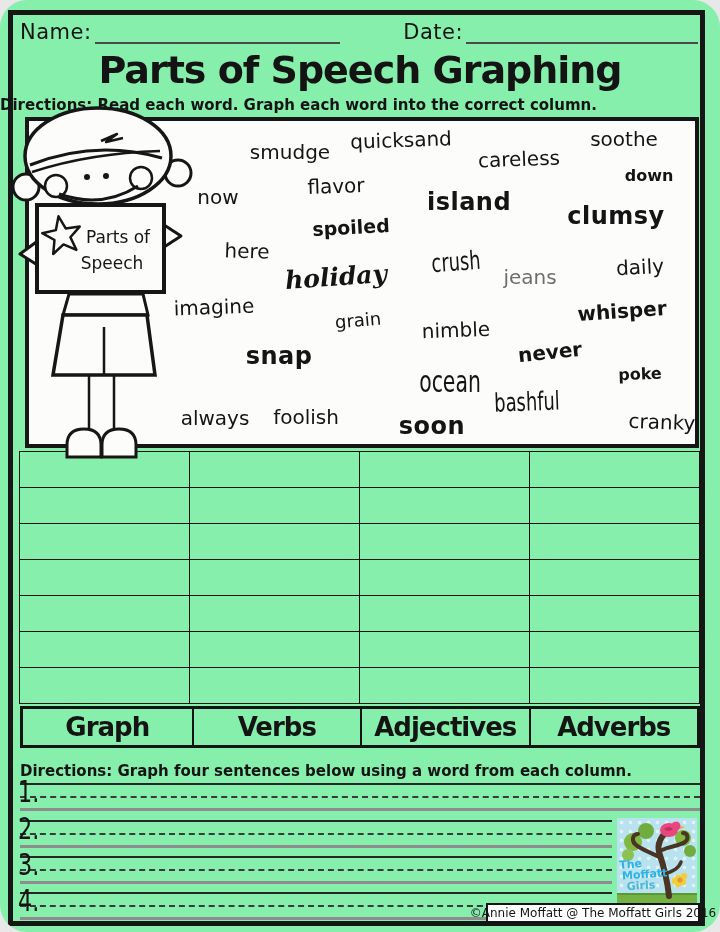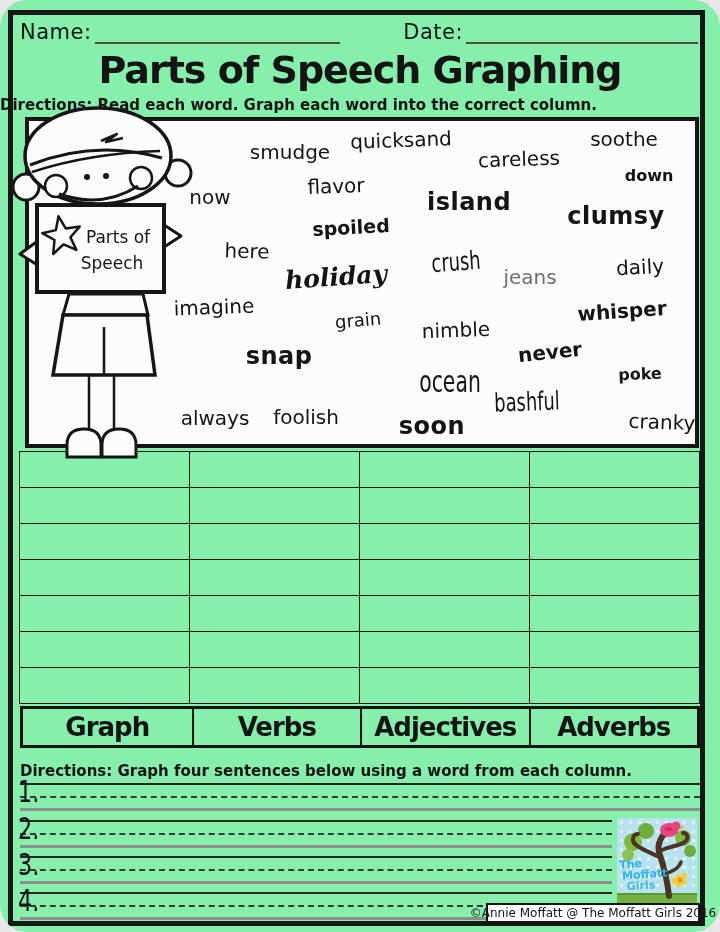--- a/index.html
+++ b/index.html
@@ -89,21 +89,21 @@
   <div class="title">Parts of Speech Graphing</div>
   <div class="directions-top">Directions: Read each word. Graph each word into the correct column.</div>
 
   <div class="wordbox"></div>
   <div>
       <span class="word" style="left: 290px; top: 152px; transform: translate(-50%, -50%) rotate(0deg); text-decoration: underline;"><span class="wi thin">smudge</span></span>
       <span class="word" style="left: 401px; top: 140px; transform: translate(-50%, -50%) rotate(-2deg);"><span class="wi thin">quicksand</span></span>
       <span class="word" style="left: 519px; top: 159px; transform: translate(-50%, -50%) rotate(-2deg);"><span class="wi thin">careless</span></span>
       <span class="word" style="left: 624px; top: 139px; transform: translate(-50%, -50%) rotate(0deg);"><span class="wi thin">soothe</span></span>
       <span class="word" style="left: 649px; top: 175px; transform: translate(-50%, -50%) rotate(0deg);"><span class="wi med">down</span></span>
-      <span class="word" style="left: 210px; top: 197px; transform: translate(-50%, -50%) rotate(0deg);"><span class="wi thin">now</span></span>
+      <span class="word" style="left: 218px; top: 197px; transform: translate(-50%, -50%) rotate(0deg);"><span class="wi thin">now</span></span>
       <span class="word" style="left: 336px; top: 186px; transform: translate(-50%, -50%) rotate(-2deg);"><span class="wi thin">flavor</span></span>
       <span class="word" style="left: 469px; top: 202px; transform: translate(-50%, -50%) rotate(0deg);"><span class="wi heavy">island</span></span>
       <span class="word" style="left: 351px; top: 227px; transform: translate(-50%, -50%) rotate(-3deg);"><span class="wi semi">spoiled</span></span>
       <span class="word" style="left: 616px; top: 216px; transform: translate(-50%, -50%) rotate(0deg);"><span class="wi heavy">clumsy</span></span>
       <span class="word" style="left: 247px; top: 251px; transform: translate(-50%, -50%) rotate(2deg);"><span class="wi thin">here</span></span>
       <span class="word" style="left: 336px; top: 277px; transform: translate(-50%, -50%) rotate(-4deg);"><span class="wi script">holiday</span></span>
       <span class="word" style="left: 456px; top: 262px; transform: translate(-50%, -50%) rotate(-4deg);"><span class="wi tallword">crush</span></span>
       <span class="word" style="left: 530px; top: 277px; transform: translate(-50%, -50%) rotate(0deg);"><span class="wi thin light">jeans</span></span>
       <span class="word" style="left: 640px; top: 267px; transform: translate(-50%, -50%) rotate(-3deg);"><span class="wi thin">daily</span></span>
       <span class="word" style="left: 214px; top: 307px; transform: translate(-50%, -50%) rotate(-2deg);"><span class="wi thin">imagine</span></span>

